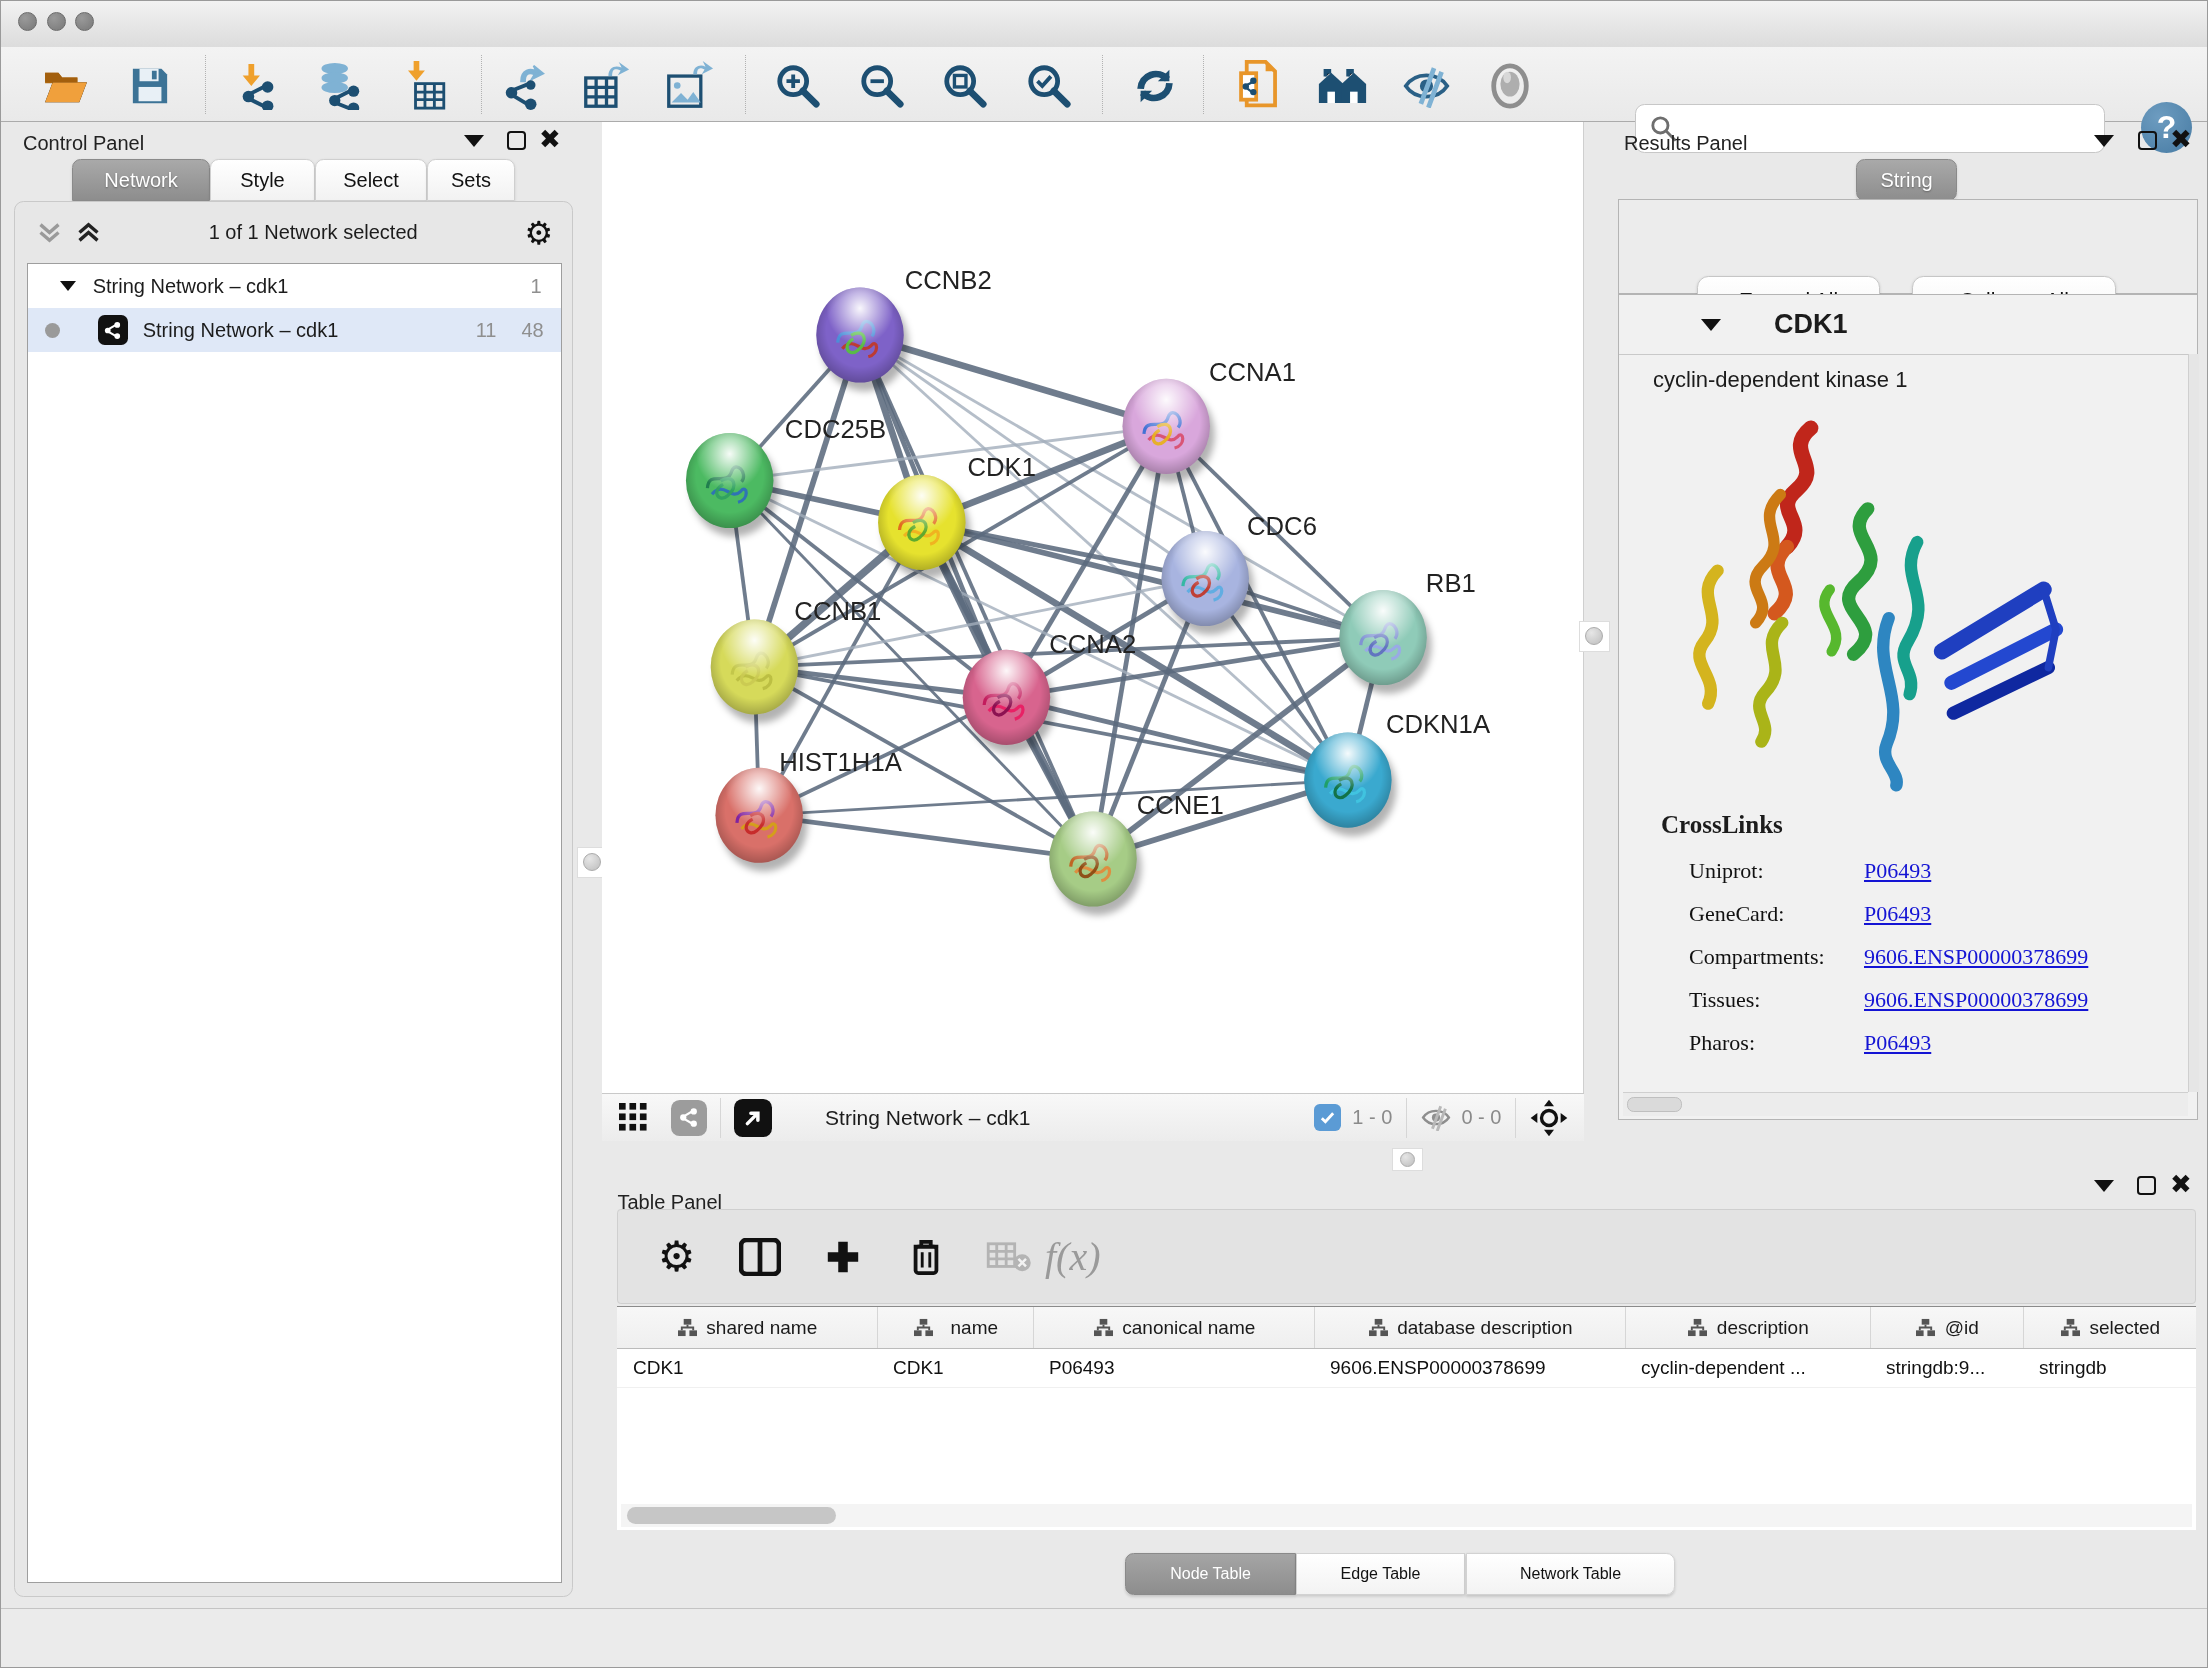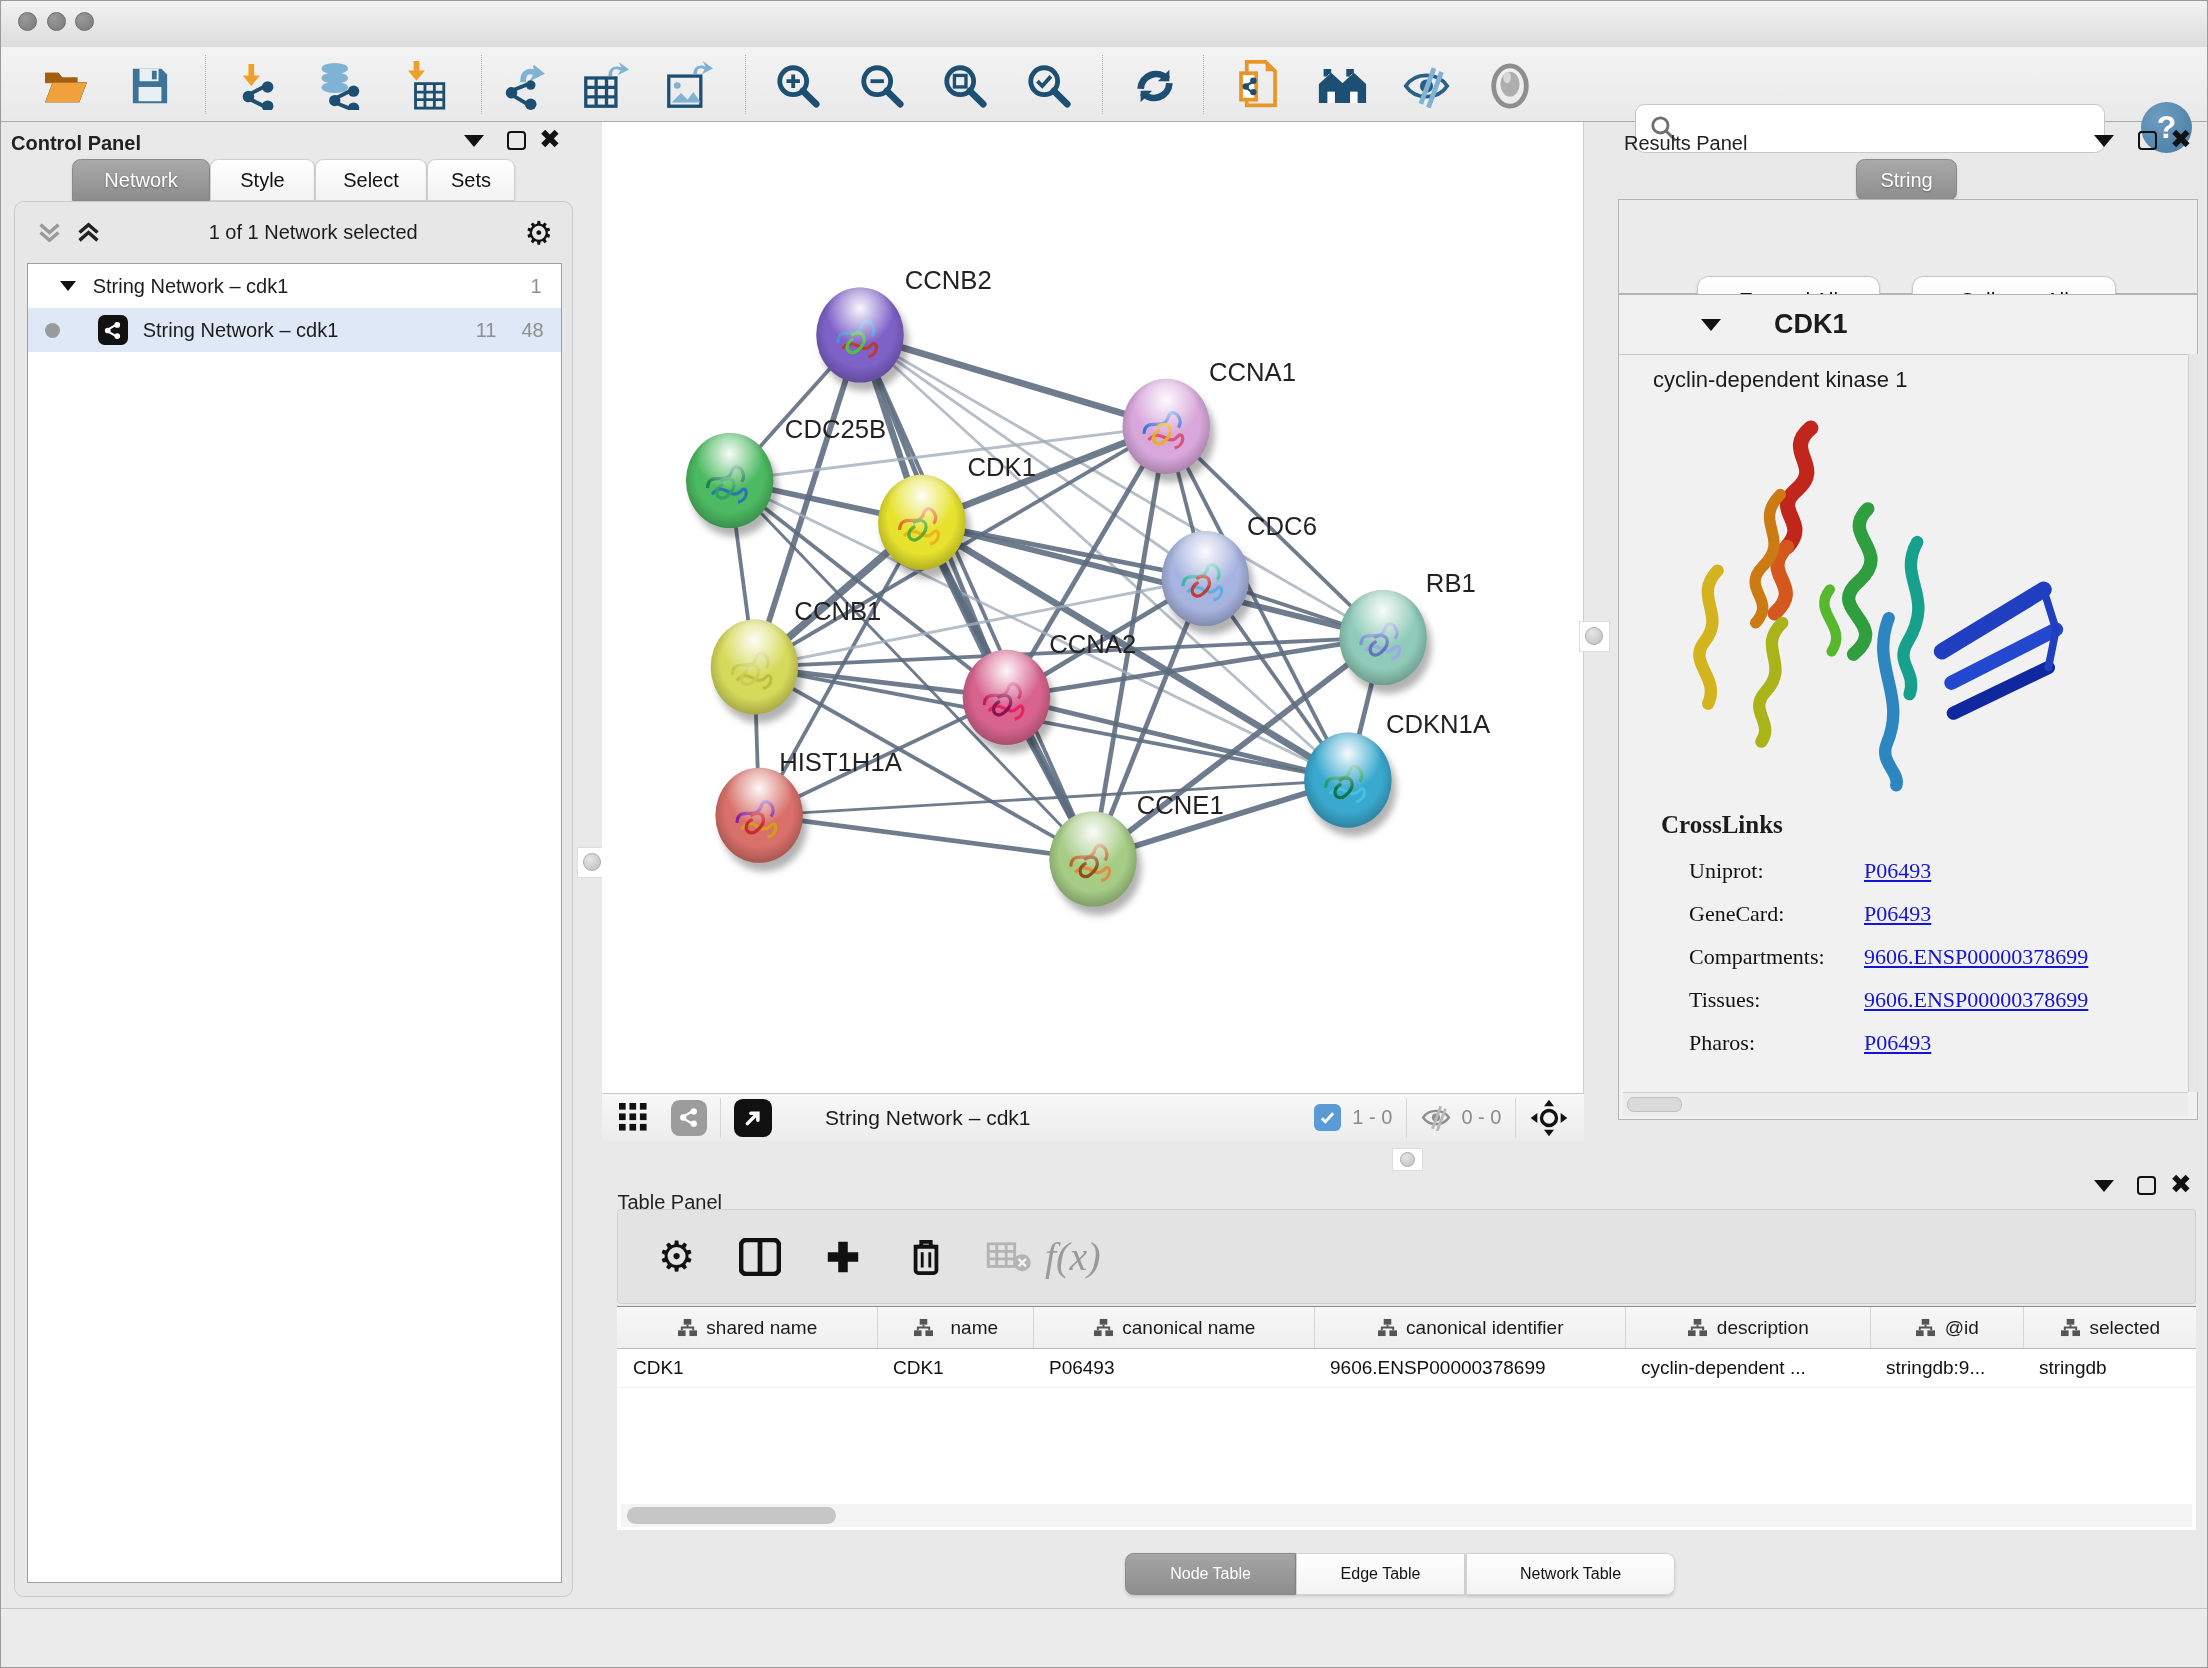--- a/index.html
+++ b/index.html
@@ -258,21 +258,21 @@
       <svg width="28.5" height="28.5" viewBox="0 0 30 30" style="margin-left:13.3px">
         <circle cx="12" cy="12" r="8" fill="none" stroke="#6e6e6e" stroke-width="3"></circle>
         <path d="M18 18 L27 27" stroke="#6e6e6e" stroke-width="3" stroke-linecap="round"></path>
       </svg>
       <input style="border: none; outline: none; flex: 1 1 0%; font-size: 20px; background: transparent; height: 38px; margin-left: 9.5px;" placeholder="">
     </div>
     <div id="help-btn" class="abs">?</div>
   </div>
 
   <div class="abs" style="left:0;top:121px;width:588px;height:1487px;">
-    <div class="abs panel-title" style="left:10px;top:9.5px;font-weight:bold;">Control Panel</div>
+    <div class="abs panel-title" style="left:22px;top:9.5px;">Control Panel</div>
     <div class="abs win-ic tri-down" style="left:463px;top:13.3px;"></div>
     <div class="abs win-ic float-sq" style="left:506px;top:8.6px;"></div>
     <div class="abs win-ic x-ic" style="left:538px;top:7.6px;">✖</div>
 
     <div class="abs tab sel" style="left:71px;top:37px;width:138px;">Network</div>
     <div class="abs tab" style="left:209px;top:37px;width:105px;">Style</div>
     <div class="abs tab" style="left:314px;top:37px;width:112px;">Select</div>
     <div class="abs tab" style="left:426px;top:37px;width:88px;">Sets</div>
 
     <div id="cp-box" class="abs" style="top:79px;left:13.3px;">
@@ -698,21 +698,21 @@
         </div>
         <div class="th" style="width: 311px;">
           <svg width="21" height="19" viewBox="0 0 22 20" style="margin-right:8.6px;flex:none">
             <g fill="#555">
               <rect x="7" y="1" width="8" height="6"></rect>
               <rect x="1" y="13" width="8" height="6"></rect>
               <rect x="13" y="13" width="8" height="6"></rect>
               <path d="M11 7 v3 M5 13 v-3 h12 v3" stroke="#555" stroke-width="2" fill="none"></path>
             </g>
           </svg>
-          <span>canonical identifier</span>
+          <span>database description</span>
         </div>
         <div class="th" style="width: 245px;">
           <svg width="21" height="19" viewBox="0 0 22 20" style="margin-right:8.6px;flex:none">
             <g fill="#555">
               <rect x="7" y="1" width="8" height="6"></rect>
               <rect x="1" y="13" width="8" height="6"></rect>
               <rect x="13" y="13" width="8" height="6"></rect>
               <path d="M11 7 v3 M5 13 v-3 h12 v3" stroke="#555" stroke-width="2" fill="none"></path>
             </g>
           </svg>

